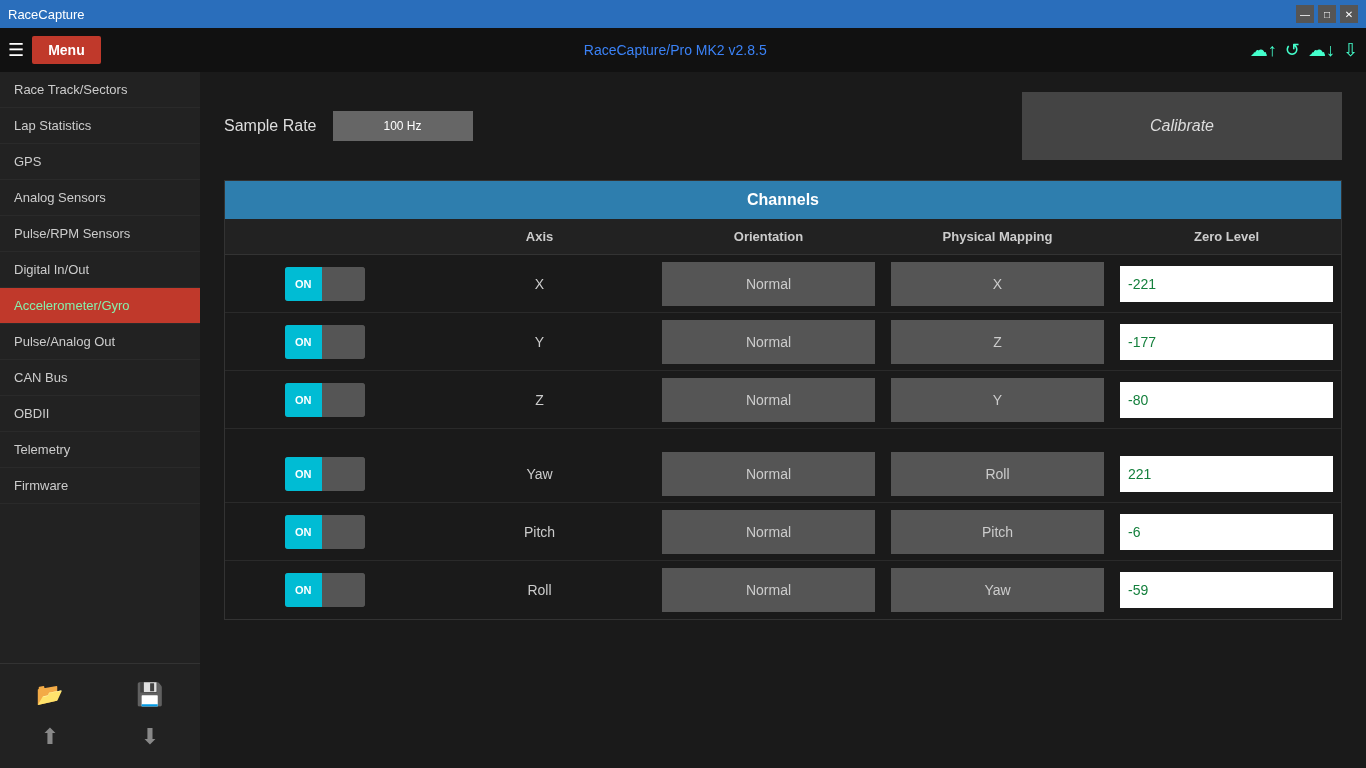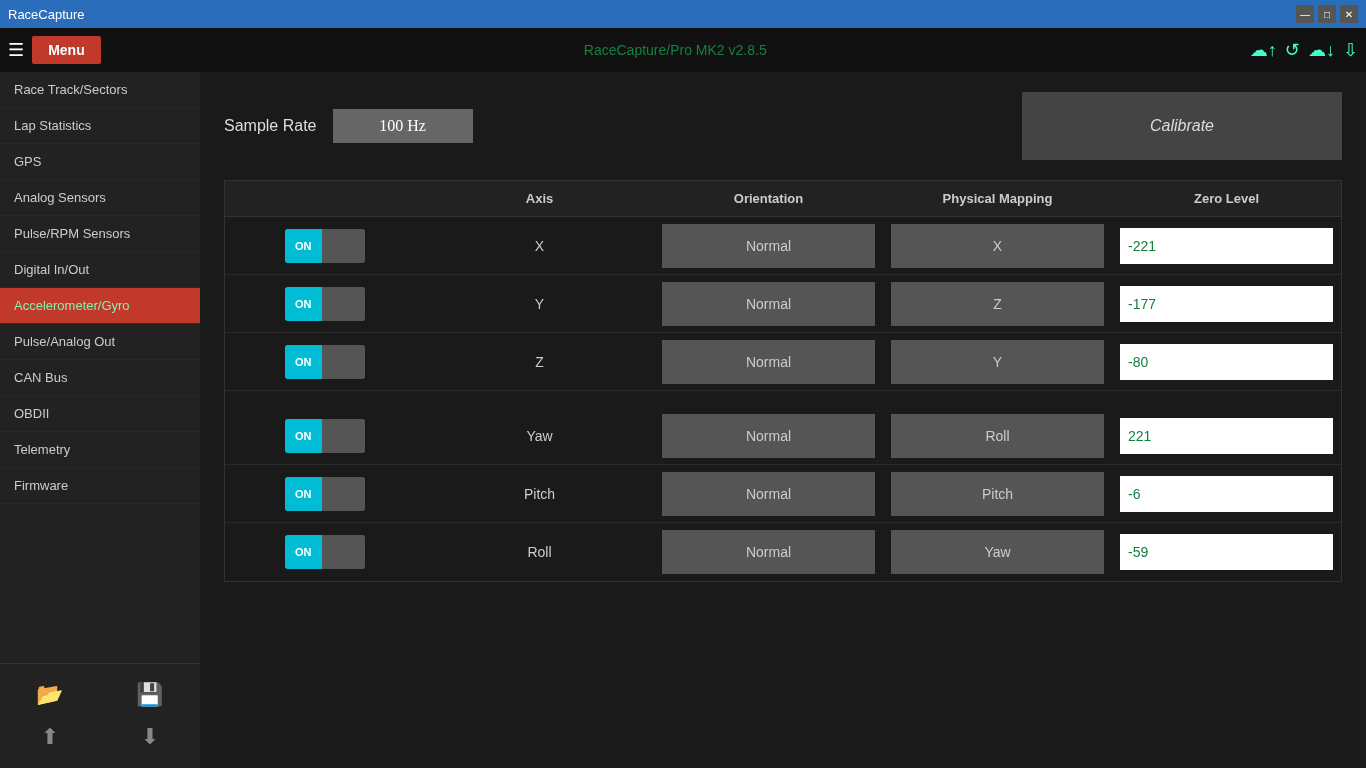--- a/index.html
+++ b/index.html
@@ -118,25 +118,24 @@
       justify-content: space-between;
       margin-bottom: 20px;
     }
     #sample-rate-left { display: flex; align-items: center; gap: 16px; }
     #sample-rate-label { font-size: 16px; color: #ddd; }
     #sample-rate-input {
       background: #666;
       color: #fff;
       border: none;
       padding: 8px 24px;
-      font-size: 16px;
+      font-size: 12px;
       min-width: 140px;
       text-align: center;
       cursor: pointer;
-      font-family: Liberation Serif, serif;
     }
     #calibrate-btn {
       background: #444;
       color: #ddd;
       border: none;
       padding: 0;
       font-size: 16px;
       cursor: pointer;
       width: 320px;
       height: 68px;
@@ -266,21 +265,21 @@
   </div>
 </div>
 
 <div id="app">
 
   <div id="menu-bar">
     <div id="menu-left">
       <span id="hamburger">☰</span>
       <div id="menu-label">Menu</div>
     </div>
-    <span style="color:#15803d; font-size:14px;">RaceCapture/Pro MK2 v2.8.5</span>
+    <span style="color:#3b82f6; font-size:14px;">RaceCapture/Pro MK2 v2.8.5</span>
     <div id="header-icons">
       <span style="color:#4fc; font-size:18px;">☁↑</span>
       <span style="color:#4fc; font-size:18px;">↺</span>
       <span style="color:#4fc; font-size:18px;">☁↓</span>
       <span style="color:#4fc; font-size:18px;">⇩</span>
     </div>
   </div>
 
   <div id="body">
 
@@ -316,20 +315,21 @@
 
       <div id="sample-rate-row">
         <div id="sample-rate-left">
           <span id="sample-rate-label">Sample Rate</span>
           <button id="sample-rate-input">100 Hz</button>
         </div>
         <button id="calibrate-btn">Calibrate</button>
       </div>
 
       <div id="channels-container">
+        <div id="channels-header">Channels</div>
         <div id="channels-col-headers">
           <div class="col-header"></div>
           <div class="col-header">Axis</div>
           <div class="col-header">Orientation</div>
           <div class="col-header">Physical Mapping</div>
           <div class="col-header">Zero Level</div>
         </div>
         <div id="channels-rows">
 
         <div class="channel-row">

